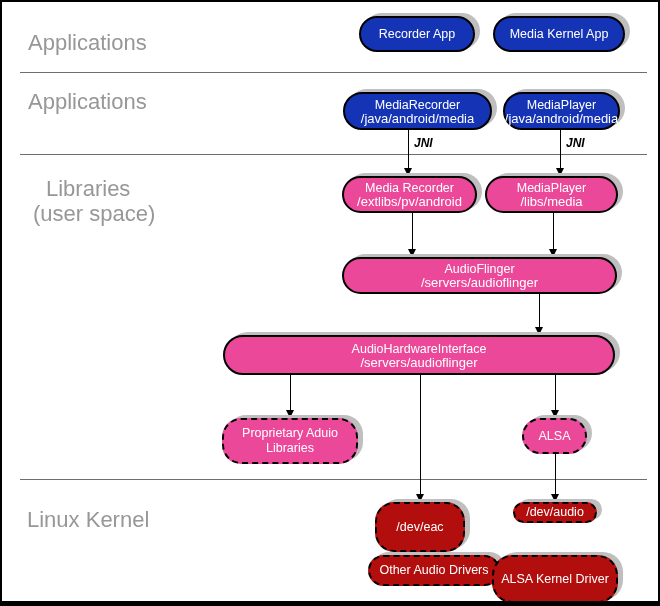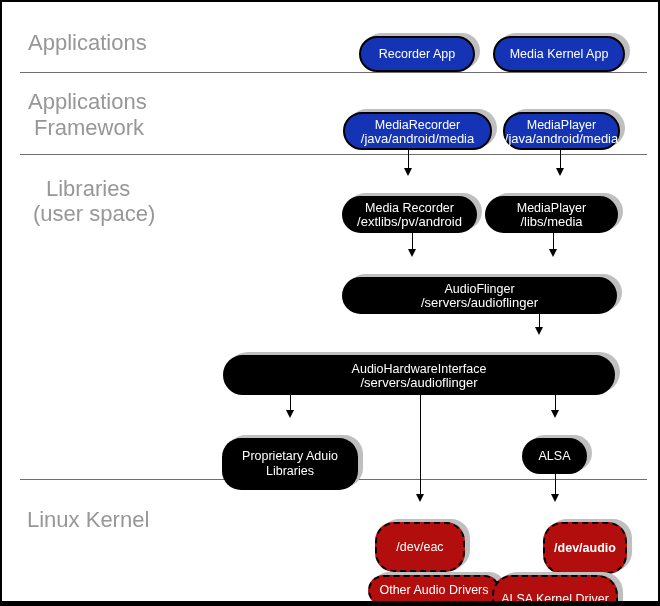--- a/index.html
+++ b/index.html
@@ -6,45 +6,44 @@
   #stage{
     position:relative;width:660px;height:606px;background:#ffffff;
     font-family:"Liberation Sans",sans-serif;overflow:hidden;
   }
   .frame{position:absolute;inset:0;border:2px solid #000;border-bottom-width:5px;pointer-events:none;z-index:30;}
   .layer-label{position:absolute;color:#979797;font-size:22px;line-height:25px;white-space:nowrap;}
   .divider{position:absolute;left:20px;width:627px;height:1px;background:#6e6e6e;}
   .node{
     position:absolute;box-sizing:border-box;display:flex;flex-direction:column;
     align-items:center;justify-content:center;text-align:center;color:#fff;
-    border:2px solid #000;border-radius:19px;box-shadow:5px -3px 0 0 #bfbfbf;z-index:5;margin-top:20px;
+    border:2px solid #000;border-radius:19px;box-shadow:5px -3px 0 0 #bfbfbf;z-index:5;
   }
   .blue{background:#1433b5;}
-  .green{background:#000000;}
+  .green{background:#ec4899;}
   .red{background:#b30e0e;}
   .dashed{border-style:dashed;}
   .title{font-size:12.5px;line-height:15px;}
   .sub{font-size:13px;line-height:12px;}
   .wrap .title{width:112px;}
   .vline{position:absolute;width:1px;background:#000;z-index:2;}
   .arrow{
     position:absolute;width:0;height:0;z-index:3;
     border-left:4.5px solid transparent;border-right:4.5px solid transparent;border-top:8px solid #000;
   }
   .jni{position:absolute;color:#000;font-size:12px;font-weight:bold;z-index:4;font-style:italic;}
 </style>
 </head>
 <body>
 
 <div id="stage">
   <div class="frame"></div>
 
   <div class="layer-label" style="left:28px;top:30px;">Applications</div>
   <div class="layer-label" style="left:28px;top:89px;">Applications</div>
-  <div class="layer-label" style="left:34px;top:115px;">Framework</div>
   <div class="layer-label" style="left:46px;top:176px;">Libraries</div>
   <div class="layer-label" style="left:33px;top:201px;">(user space)</div>
   <div class="layer-label" style="left:27px;top:507px;">Linux Kernel</div>
 
   <div class="divider" style="top:72px;"></div>
   <div class="divider" style="top:154px;"></div>
   <div class="divider" style="top:479px;"></div>
 
   <div class="vline" style="left:408px;top:130px;height:39px;"></div>
   <div class="arrow" style="left:404px;top:168px;"></div>
@@ -103,31 +102,31 @@
   <div class="node green" style="left:342px;top:257px;width:275px;height:37px;">
     <div class="title">AudioFlinger</div>
     <div class="sub">/servers/audioflinger</div>
   </div>
 
   <div class="node green" style="left:223px;top:335px;width:392px;height:40px;border-radius:21px;">
     <div class="title">AudioHardwareInterface</div>
     <div class="sub">/servers/audioflinger</div>
   </div>
 
-  <div class="node green dashed wrap" style="left:222px;top:418px;width:136px;height:52px;">
+  <div class="node green dashed wrap" style="left:222px;top:418px;width:136px;height:46px;">
     <div class="title">Proprietary Aduio Libraries</div>
   </div>
   <div class="node green dashed" style="left:522px;top:418px;width:65px;height:36px;">
     <div class="title">ALSA</div>
   </div>
 
   <div class="node red dashed" style="left:375px;top:502px;width:90px;height:50px;">
     <div class="title">/dev/eac</div>
   </div>
-  <div class="node red dashed" style="left:543px;top:502px;width:84px;height:52px;font-weight:bold;">
+  <div class="node red dashed" style="left:513px;top:502px;width:84px;height:21px;">
     <div class="title">/dev/audio</div>
   </div>
   <div class="node red dashed" style="left:368px;top:555px;width:132px;height:31px;border-radius:20px;">
     <div class="title">Other Audio Drivers</div>
   </div>
   <div class="node red dashed" style="left:492px;top:555px;width:126px;height:48px;border-radius:20px;">
     <div class="title">ALSA Kernel Driver</div>
   </div>
 </div>
 

